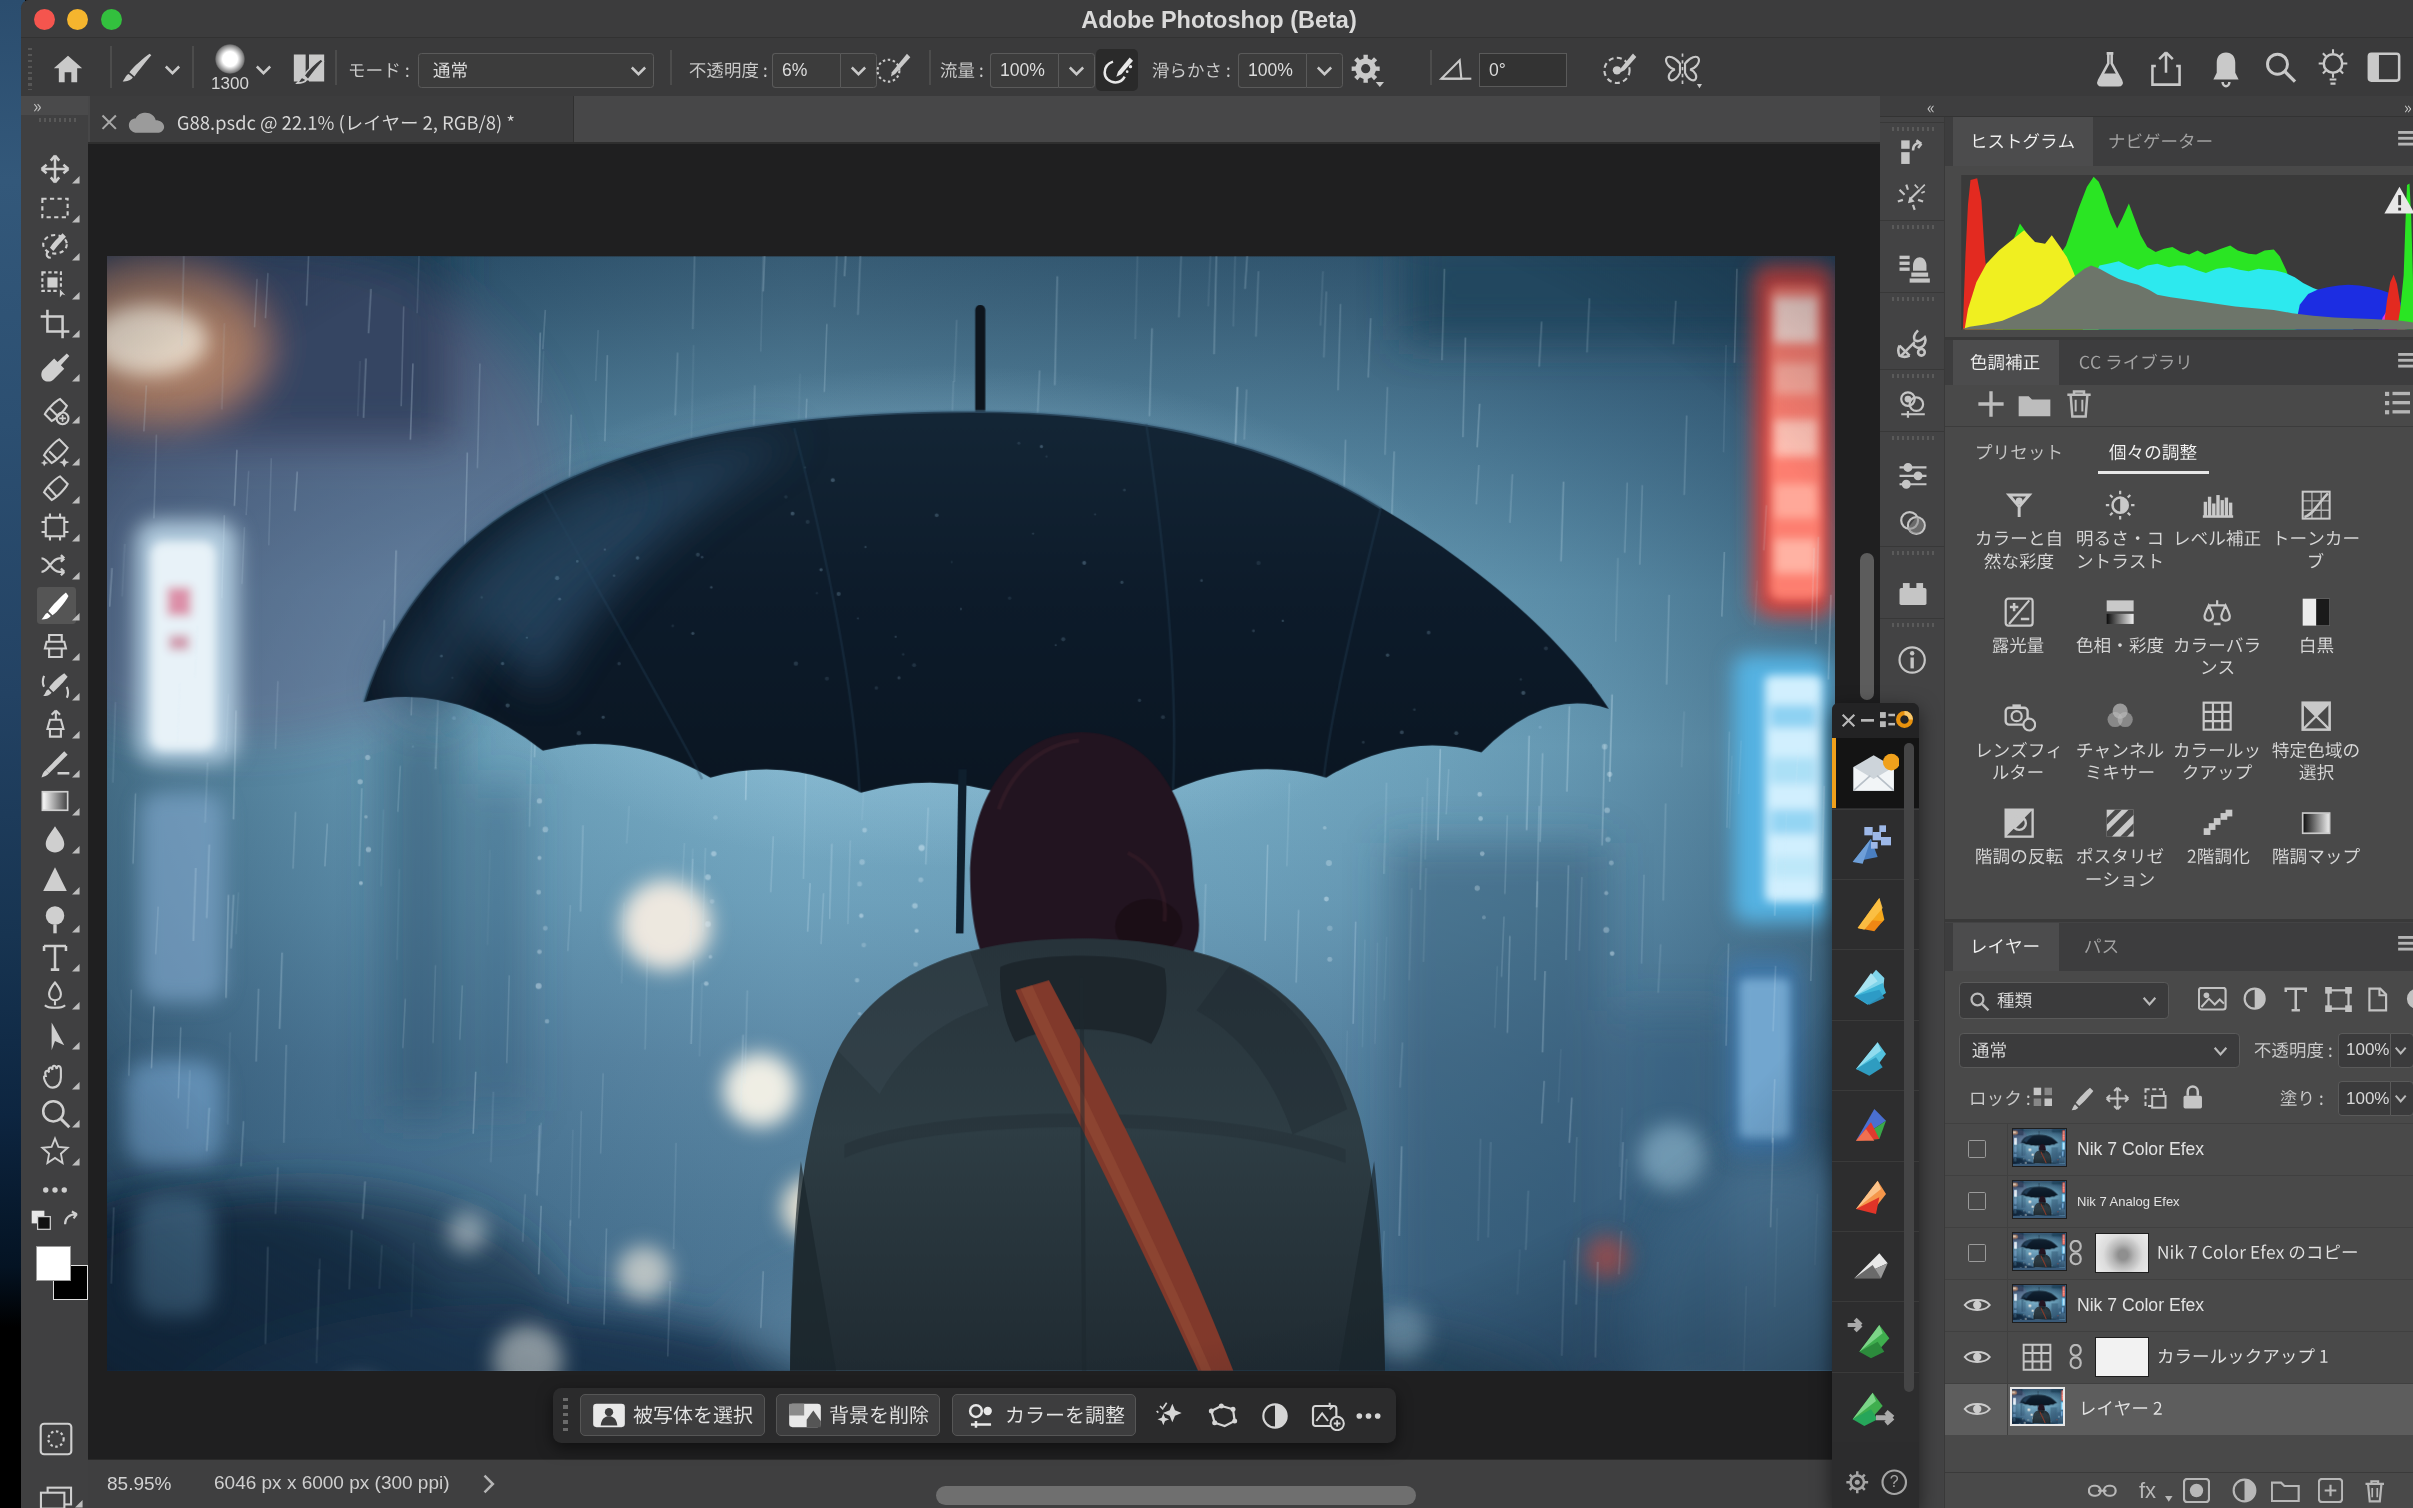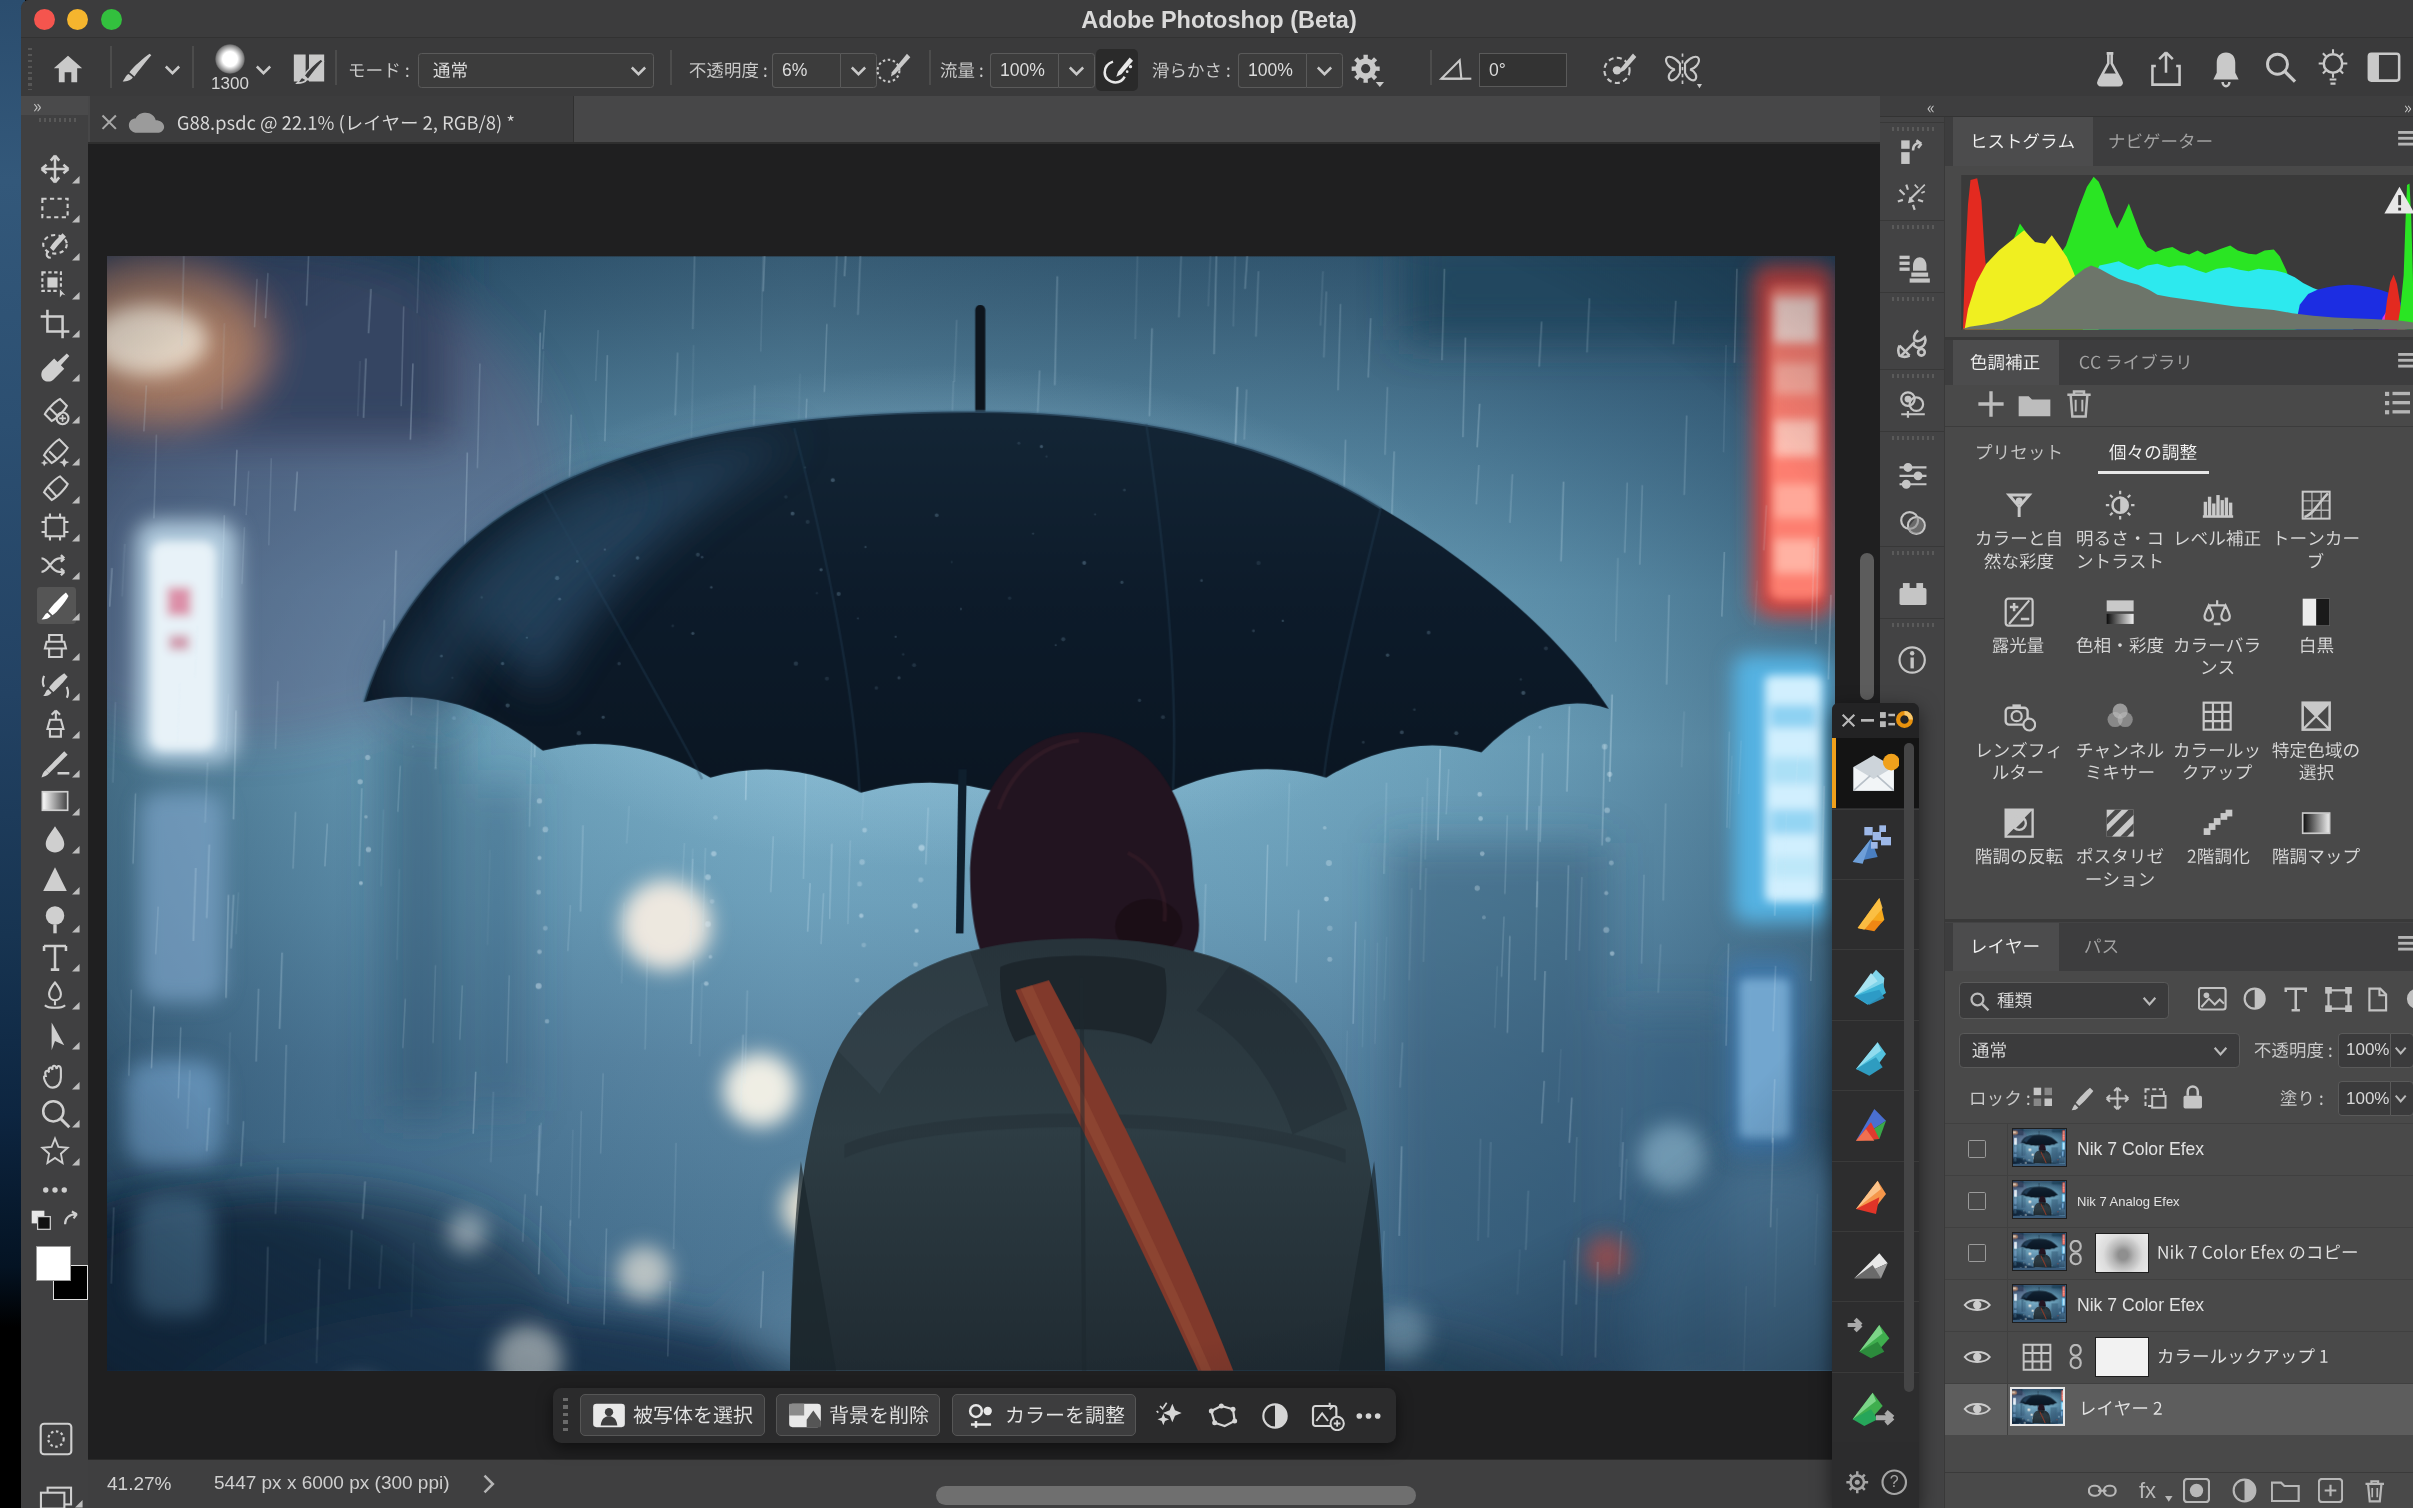--- a/index.html
+++ b/index.html
@@ -358,22 +358,22 @@
   </svg>
 <svg class="abs" style="left:127px;top:111px" width="39" height="23.5" viewBox="0 0 46 28">
     <path d="M12 26 C6 26 2 22 2 17 C2 12 6 9 10 9 C12 4 17 2 22 2 C28 2 33 6 34 11 C39 11 44 14 44 19 C44 23 40 26 36 26 Z" fill="#9b9b9b"></path>
   </svg>
 <svg style="position:absolute;left:176px;top:109px" width="340" height="28" viewBox="0 0 406 33">
     <path transform="translate(1,24.6)" fill="#d8d8d8" d="M8.6 0.3C10.7 0.3 12.5 -0.5 13.5 -1.6V-8.4H8.2V-6.7H11.7V-2.4C11 -1.8 9.9 -1.5 8.8 -1.5C5.3 -1.5 3.4 -4 3.4 -8.1C3.4 -12.1 5.5 -14.6 8.7 -14.6C10.3 -14.6 11.4 -13.9 12.2 -13.1L13.3 -14.4C12.4 -15.4 10.9 -16.4 8.7 -16.4C4.4 -16.4 1.3 -13.3 1.3 -8.1C1.3 -2.8 4.3 0.3 8.6 0.3Z M21.3 0.3C24.3 0.3 26.4 -1.5 26.4 -3.9C26.4 -6.1 25.1 -7.3 23.6 -8.1V-8.2C24.6 -9 25.8 -10.4 25.8 -12.1C25.8 -14.6 24.1 -16.4 21.4 -16.4C18.9 -16.4 16.9 -14.7 16.9 -12.3C16.9 -10.6 18 -9.4 19.1 -8.6V-8.5C17.6 -7.7 16.2 -6.2 16.2 -4C16.2 -1.5 18.3 0.3 21.3 0.3ZM22.4 -8.8C20.5 -9.5 18.8 -10.4 18.8 -12.3C18.8 -13.8 19.8 -14.9 21.3 -14.9C23.1 -14.9 24.1 -13.6 24.1 -12C24.1 -10.8 23.5 -9.7 22.4 -8.8ZM21.3 -1.2C19.4 -1.2 18 -2.5 18 -4.2C18 -5.7 18.9 -7 20.2 -7.8C22.5 -6.9 24.4 -6.1 24.4 -3.9C24.4 -2.3 23.2 -1.2 21.3 -1.2Z M33.5 0.3C36.5 0.3 38.6 -1.5 38.6 -3.9C38.6 -6.1 37.3 -7.3 35.9 -8.1V-8.2C36.8 -9 38 -10.4 38 -12.1C38 -14.6 36.3 -16.4 33.6 -16.4C31.1 -16.4 29.1 -14.7 29.1 -12.3C29.1 -10.6 30.2 -9.4 31.3 -8.6V-8.5C29.9 -7.7 28.4 -6.2 28.4 -4C28.4 -1.5 30.5 0.3 33.5 0.3ZM34.6 -8.8C32.7 -9.5 31 -10.4 31 -12.3C31 -13.8 32.1 -14.9 33.5 -14.9C35.3 -14.9 36.3 -13.6 36.3 -12C36.3 -10.8 35.7 -9.7 34.6 -8.8ZM33.5 -1.2C31.6 -1.2 30.2 -2.5 30.2 -4.2C30.2 -5.7 31.1 -7 32.4 -7.8C34.7 -6.9 36.7 -6.1 36.7 -3.9C36.7 -2.3 35.4 -1.2 33.5 -1.2Z M42.6 0.3C43.4 0.3 44.1 -0.3 44.1 -1.2C44.1 -2.2 43.4 -2.8 42.6 -2.8C41.8 -2.8 41.2 -2.2 41.2 -1.2C41.2 -0.3 41.8 0.3 42.6 0.3Z M47.7 5H49.7V1L49.7 -1.1C50.8 -0.2 51.9 0.3 53 0.3C55.7 0.3 58.2 -2.1 58.2 -6.2C58.2 -9.9 56.5 -12.3 53.4 -12.3C52 -12.3 50.7 -11.5 49.6 -10.6H49.6L49.4 -11.9H47.7ZM52.6 -1.4C51.9 -1.4 50.8 -1.7 49.7 -2.6V-8.9C50.9 -10 51.9 -10.6 52.9 -10.6C55.2 -10.6 56.1 -8.8 56.1 -6.1C56.1 -3.2 54.6 -1.4 52.6 -1.4Z M64.5 0.3C67.3 0.3 68.8 -1.3 68.8 -3.3C68.8 -5.5 66.9 -6.2 65.2 -6.9C63.8 -7.4 62.6 -7.8 62.6 -9C62.6 -9.9 63.3 -10.7 64.8 -10.7C65.9 -10.7 66.7 -10.2 67.5 -9.6L68.5 -10.9C67.6 -11.6 66.3 -12.3 64.8 -12.3C62.2 -12.3 60.7 -10.8 60.7 -8.9C60.7 -6.8 62.5 -6 64.2 -5.4C65.5 -4.9 66.9 -4.4 66.9 -3.1C66.9 -2.1 66.1 -1.3 64.5 -1.3C63.1 -1.3 62.1 -1.8 61 -2.7L60 -1.4C61.2 -0.4 62.8 0.3 64.5 0.3Z M75.7 0.3C77.2 0.3 78.4 -0.5 79.4 -1.4H79.4L79.6 0H81.2V-17.5H79.2V-12.9L79.3 -10.9C78.3 -11.7 77.4 -12.3 76 -12.3C73.2 -12.3 70.8 -9.8 70.8 -6C70.8 -2 72.7 0.3 75.7 0.3ZM76.2 -1.4C74.1 -1.4 72.9 -3.1 72.9 -6C72.9 -8.7 74.4 -10.6 76.3 -10.6C77.3 -10.6 78.2 -10.2 79.2 -9.3V-3C78.2 -1.9 77.3 -1.4 76.2 -1.4Z M90 0.3C91.4 0.3 92.8 -0.3 93.9 -1.2L93 -2.6C92.2 -1.9 91.3 -1.4 90.2 -1.4C88 -1.4 86.5 -3.2 86.5 -6C86.5 -8.7 88.1 -10.6 90.2 -10.6C91.2 -10.6 91.9 -10.1 92.6 -9.5L93.6 -10.8C92.8 -11.6 91.7 -12.3 90.2 -12.3C87.1 -12.3 84.4 -9.9 84.4 -6C84.4 -2 86.8 0.3 90 0.3Z M109.3 3.8C111 3.8 112.6 3.4 114 2.6L113.4 1.4C112.4 2 111 2.5 109.4 2.5C105.3 2.5 102.1 -0.3 102.1 -5.1C102.1 -10.8 106.4 -14.5 110.7 -14.5C115.2 -14.5 117.6 -11.6 117.6 -7.7C117.6 -4.5 115.8 -2.6 114.2 -2.6C112.9 -2.6 112.4 -3.5 112.9 -5.5L113.9 -10.4H112.6L112.3 -9.4H112.2C111.8 -10.2 111.1 -10.6 110.3 -10.6C107.4 -10.6 105.5 -7.5 105.5 -4.9C105.5 -2.6 106.8 -1.4 108.5 -1.4C109.6 -1.4 110.7 -2.1 111.5 -3.1H111.5C111.7 -1.8 112.7 -1.2 114.1 -1.2C116.3 -1.2 119 -3.5 119 -7.7C119 -12.6 115.9 -15.9 110.9 -15.9C105.4 -15.9 100.6 -11.6 100.6 -5C100.6 0.7 104.5 3.8 109.3 3.8ZM108.9 -2.8C107.9 -2.8 107.1 -3.4 107.1 -5C107.1 -6.9 108.3 -9.2 110.3 -9.2C110.9 -9.2 111.4 -8.9 111.8 -8.1L111.2 -4.2C110.3 -3.2 109.6 -2.8 108.9 -2.8Z M126.1 0H136.3V-1.7H131.8C131 -1.7 130 -1.6 129.2 -1.6C132.9 -5.2 135.5 -8.4 135.5 -11.7C135.5 -14.5 133.7 -16.4 130.8 -16.4C128.7 -16.4 127.3 -15.5 126 -14.1L127.2 -12.9C128.1 -14 129.2 -14.8 130.5 -14.8C132.5 -14.8 133.5 -13.4 133.5 -11.6C133.5 -8.8 131.2 -5.6 126.1 -1.2Z M138.3 0H148.5V-1.7H144C143.2 -1.7 142.2 -1.6 141.4 -1.6C145.2 -5.2 147.7 -8.4 147.7 -11.7C147.7 -14.5 145.9 -16.4 143 -16.4C141 -16.4 139.5 -15.5 138.2 -14.1L139.4 -12.9C140.3 -14 141.4 -14.8 142.8 -14.8C144.8 -14.8 145.7 -13.4 145.7 -11.6C145.7 -8.8 143.4 -5.6 138.3 -1.2Z M152.6 0.3C153.4 0.3 154.1 -0.3 154.1 -1.2C154.1 -2.2 153.4 -2.8 152.6 -2.8C151.8 -2.8 151.2 -2.2 151.2 -1.2C151.2 -0.3 151.8 0.3 152.6 0.3Z M157.6 0H166.5V-1.7H163.2V-16.1H161.7C160.8 -15.6 159.8 -15.2 158.4 -15V-13.7H161.2V-1.7H157.6Z M172.4 -6.2C174.6 -6.2 176.1 -8.1 176.1 -11.4C176.1 -14.6 174.6 -16.4 172.4 -16.4C170.2 -16.4 168.8 -14.6 168.8 -11.4C168.8 -8.1 170.2 -6.2 172.4 -6.2ZM172.4 -7.5C171.1 -7.5 170.3 -8.8 170.3 -11.4C170.3 -13.9 171.1 -15.2 172.4 -15.2C173.7 -15.2 174.5 -13.9 174.5 -11.4C174.5 -8.8 173.7 -7.5 172.4 -7.5ZM172.9 0.3H174.2L183.2 -16.4H181.8ZM183.7 0.3C185.9 0.3 187.3 -1.6 187.3 -4.8C187.3 -8.1 185.9 -9.9 183.7 -9.9C181.5 -9.9 180 -8.1 180 -4.8C180 -1.6 181.5 0.3 183.7 0.3ZM183.7 -0.9C182.4 -0.9 181.5 -2.2 181.5 -4.8C181.5 -7.4 182.4 -8.6 183.7 -8.6C184.9 -8.6 185.8 -7.4 185.8 -4.8C185.8 -2.2 184.9 -0.9 183.7 -0.9Z M198.4 4.3 199.6 3.8C197.7 0.6 196.8 -3.1 196.8 -6.8C196.8 -10.6 197.7 -14.3 199.6 -17.4L198.4 -18C196.3 -14.7 195.1 -11.2 195.1 -6.8C195.1 -2.5 196.3 1 198.4 4.3Z M205.4 -0.7 206.7 0.4C207 0.2 207.4 0.1 207.6 0C213.1 -1.6 217.6 -4.3 220.5 -7.9L219.5 -9.4C216.8 -5.9 211.7 -2.9 207.5 -1.9C207.5 -3 207.5 -12.3 207.5 -14.4C207.5 -15 207.5 -15.8 207.6 -16.4H205.4C205.5 -15.9 205.6 -14.9 205.6 -14.4C205.6 -12.3 205.6 -3.1 205.6 -1.8C205.6 -1.3 205.6 -1.1 205.4 -0.7Z M224.4 -7.9 225.3 -6.2C228.4 -7.2 231.4 -8.5 233.7 -9.8V-1.7C233.7 -0.8 233.6 0.3 233.6 0.7H235.7C235.6 0.2 235.6 -0.8 235.6 -1.7V-11C237.8 -12.5 239.8 -14.1 241.5 -15.9L240 -17.2C238.5 -15.4 236.3 -13.5 234 -12.1C231.6 -10.5 228.2 -9 224.4 -7.9Z M264.7 -13.9 263.5 -14.8C263.2 -14.6 262.8 -14.5 262.5 -14.5C261.6 -14.3 257 -13.4 253.2 -12.6L252.3 -15.8C252.1 -16.5 252 -17 252 -17.5L249.9 -17C250.1 -16.6 250.3 -16.1 250.6 -15.3L251.4 -12.3L248.1 -11.7C247.3 -11.6 246.7 -11.5 245.9 -11.4L246.4 -9.6C247.1 -9.7 249.3 -10.2 251.8 -10.7L254.5 -0.8C254.7 -0.2 254.8 0.5 254.9 1L257 0.5C256.8 -0 256.5 -0.8 256.4 -1.2C256 -2.5 254.7 -7.1 253.7 -11.1L262.1 -12.7C261.2 -11.3 259.1 -8.6 257.3 -7.2L259.1 -6.3C260.9 -8.1 263.6 -11.7 264.7 -13.9Z M268.8 -9.5V-7.4C269.5 -7.4 270.6 -7.5 271.8 -7.5C273.5 -7.5 282.3 -7.5 283.9 -7.5C284.9 -7.5 285.8 -7.4 286.3 -7.4V-9.5C285.8 -9.5 285 -9.4 283.9 -9.4C282.3 -9.4 273.5 -9.4 271.8 -9.4C270.6 -9.4 269.4 -9.5 268.8 -9.5Z M294.4 0H304.6V-1.7H300.1C299.3 -1.7 298.3 -1.6 297.5 -1.6C301.2 -5.2 303.8 -8.4 303.8 -11.7C303.8 -14.5 302 -16.4 299.1 -16.4C297 -16.4 295.6 -15.5 294.3 -14.1L295.5 -12.9C296.4 -14 297.5 -14.8 298.8 -14.8C300.9 -14.8 301.8 -13.4 301.8 -11.6C301.8 -8.8 299.5 -5.6 294.4 -1.2Z M307.3 4.2C309.3 3.3 310.5 1.7 310.5 -0.4C310.5 -1.9 309.9 -2.8 308.8 -2.8C308 -2.8 307.3 -2.2 307.3 -1.4C307.3 -0.5 308 0 308.8 0L309 0C309 1.3 308.2 2.4 306.8 3Z M321 -8.5V-14.5H323.7C326.2 -14.5 327.6 -13.7 327.6 -11.6C327.6 -9.5 326.2 -8.5 323.7 -8.5ZM327.8 0H330.1L326 -7.1C328.2 -7.6 329.6 -9.1 329.6 -11.6C329.6 -15 327.2 -16.1 324 -16.1H318.9V0H321V-6.8H323.9Z M339.2 0.3C341.4 0.3 343.2 -0.5 344.2 -1.6V-8.4H338.9V-6.7H342.3V-2.4C341.7 -1.8 340.6 -1.5 339.4 -1.5C336 -1.5 334 -4 334 -8.1C334 -12.1 336.2 -14.6 339.4 -14.6C341 -14.6 342.1 -13.9 342.9 -13.1L344 -14.4C343.1 -15.4 341.6 -16.4 339.4 -16.4C335.1 -16.4 332 -13.3 332 -8.1C332 -2.8 335 0.3 339.2 0.3Z M348.1 0H353.2C356.8 0 359.3 -1.6 359.3 -4.7C359.3 -6.9 357.9 -8.2 356 -8.6V-8.7C357.5 -9.2 358.4 -10.6 358.4 -12.2C358.4 -15 356.1 -16.1 352.8 -16.1H348.1ZM350.1 -9.3V-14.5H352.6C355.1 -14.5 356.4 -13.8 356.4 -11.9C356.4 -10.3 355.3 -9.3 352.5 -9.3ZM350.1 -1.6V-7.7H352.9C355.7 -7.7 357.3 -6.8 357.3 -4.8C357.3 -2.6 355.7 -1.6 352.9 -1.6Z M360.5 3.9H362L368.6 -17.5H367.1Z M375.1 0.3C378.1 0.3 380.1 -1.5 380.1 -3.9C380.1 -6.1 378.8 -7.3 377.4 -8.1V-8.2C378.4 -9 379.5 -10.4 379.5 -12.1C379.5 -14.6 377.9 -16.4 375.1 -16.4C372.6 -16.4 370.7 -14.7 370.7 -12.3C370.7 -10.6 371.7 -9.4 372.9 -8.6V-8.5C371.4 -7.7 369.9 -6.2 369.9 -4C369.9 -1.5 372.1 0.3 375.1 0.3ZM376.2 -8.8C374.3 -9.5 372.5 -10.4 372.5 -12.3C372.5 -13.8 373.6 -14.9 375.1 -14.9C376.8 -14.9 377.8 -13.6 377.8 -12C377.8 -10.8 377.3 -9.7 376.2 -8.8ZM375.1 -1.2C373.2 -1.2 371.7 -2.5 371.7 -4.2C371.7 -5.7 372.6 -7 373.9 -7.8C376.2 -6.9 378.2 -6.1 378.2 -3.9C378.2 -2.3 377 -1.2 375.1 -1.2Z M383.3 4.3C385.3 1 386.5 -2.5 386.5 -6.8C386.5 -11.2 385.3 -14.7 383.3 -18L382.1 -17.4C383.9 -14.3 384.9 -10.6 384.9 -6.8C384.9 -3.1 383.9 0.6 382.1 3.8Z M396.9 -10.4 398.6 -12.5 400.4 -10.4 401.3 -11 399.9 -13.4 402.3 -14.4 401.9 -15.5 399.4 -14.9 399.2 -17.5H398L397.8 -14.8L395.3 -15.5L394.9 -14.4L397.3 -13.4L395.9 -11Z"></path>
   </svg>
 <div style="position:absolute;left:88px;top:144px;width:1792px;height:1315px;background:#1f1f20"></div>
 <div style="position:absolute;left:1860px;top:553px;width:14.2px;height:147px;background:#5c5c5c;border-radius:7.5px"></div>
 <div style="position:absolute;left:88px;top:1459px;width:1792px;height:49px;background:#3f3f40;border-top:0.8px solid #2a2a2a"></div>
-<div style="position:absolute;left:107px;top:1484px;transform:translate(0,-50%);font-size:19px;color:#d2d2d2;font-weight:400;white-space:nowrap;">41.27%</div>
-<div style="position:absolute;left:214px;top:1483px;transform:translate(0,-50%);font-size:19px;color:#cfcfcf;font-weight:400;white-space:nowrap;">5447 px x 6000 px (300 ppi)</div>
+<div style="position:absolute;left:107px;top:1484px;transform:translate(0,-50%);font-size:19px;color:#d2d2d2;font-weight:400;white-space:nowrap;">85.95%</div>
+<div style="position:absolute;left:214px;top:1483px;transform:translate(0,-50%);font-size:19px;color:#cfcfcf;font-weight:400;white-space:nowrap;">6046 px x 6000 px (300 ppi)</div>
 <svg class="abs" style="left:482px;top:1473px" width="13.4" height="22" viewBox="0 0 16 26">
     <path d="M3 3 L13 13 L3 23" stroke="#b5b5b5" stroke-width="3" fill="none"></path>
   </svg>
 <div style="position:absolute;left:936px;top:1486px;width:480px;height:19px;background:#6f6f6f;border-radius:10px"></div>
 <svg width="0" height="0" style="position:absolute">
     <defs>
 <linearGradient id="sky" x1="0" y1="0" x2="0" y2="1">
 <stop offset="0" stop-color="#274a63"></stop>
         <stop offset="0.05" stop-color="#31566f"></stop>
 <stop offset="0.16" stop-color="#48758f"></stop>

